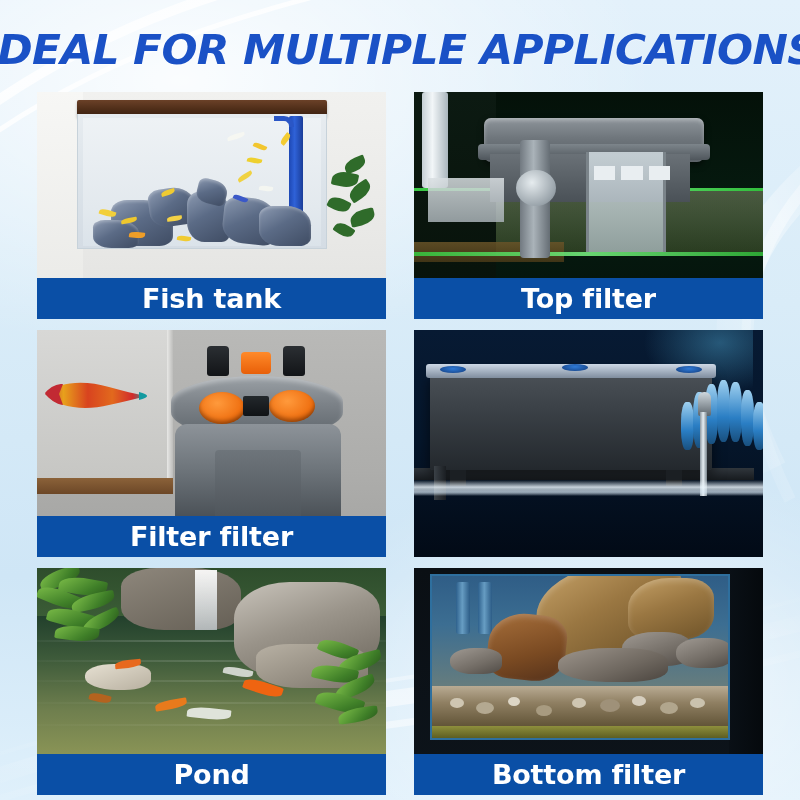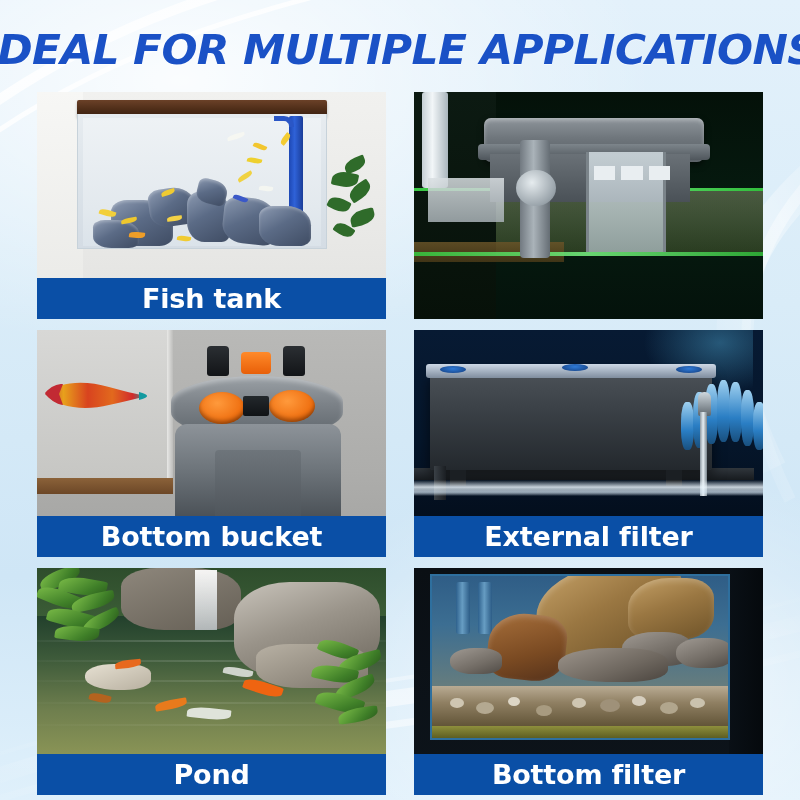--- a/index.html
+++ b/index.html
@@ -391,20 +391,23 @@
         <div class="slots">
           <div class="slot"></div>
             <div class="slot"></div>
             <div class="slot"></div>
         </div>
         <div class="spout"></div>
         <div class="spout-cap"></div>
         <div style="position:absolute;left:14px;top:86px;width:76px;height:44px;
                     background:linear-gradient(180deg,#d9dfe2,#a9b2b7);opacity:.85;"></div>
       </div>
+      <div class="caption">
+        <span class="caption-text">Top filter</span>
+      </div>
     </div>
 
     <div class="cell">
       <div class="photo s3">
         <div class="wall-panel"></div>
         <div class="wall-edge"></div>
         <div class="skirting"></div>
 
         <svg class="arowana" viewBox="0 0 106 34">
           <defs>
@@ -430,21 +433,21 @@
           <div class="cap capL"></div>
           <div class="cap capR"></div>
           <div class="badge"></div>
           <div class="can-legL"></div>
           <div class="can-legR"></div>
           <div class="can-body"></div>
           <div class="can-front"></div>
         </div>
       </div>
       <div class="caption">
-        <span class="caption-text">Bottom bucket</span>
+        <span class="caption-text">Filter filter</span>
       </div>
     </div>
 
     <div class="cell">
       <div class="photo s4">
         <div class="leafdeco"></div>
         <div class="shelf"></div>
         <div class="sump"></div>
         <div class="sump-top"></div>
         <div class="port p1"></div>
@@ -461,23 +464,20 @@
           <div class="hose-rib" style="left:40px; top:6px;  width:13px; height:62px;"></div>
           <div class="hose-rib" style="left:52px; top:8px;  width:13px; height:60px;"></div>
           <div class="hose-rib" style="left:64px; top:16px; width:13px; height:56px;"></div>
           <div class="hose-rib" style="left:76px; top:28px; width:13px; height:48px;"></div>
         </div>
         <div class="nozzle"></div>
         <div class="downpipe"></div>
         <div class="stream"></div>
         <div class="stream2"></div>
       </div>
-      <div class="caption">
-        <span class="caption-text">External filter</span>
-      </div>
     </div>
 
     <div class="cell">
       <div class="photo s6">
         <div class="water"></div>
         <div class="ripple" style="top:72px;"></div>
         <div class="ripple" style="top:92px;  opacity:.7;"></div>
         <div class="ripple" style="top:112px; opacity:.55;"></div>
         <div class="ripple" style="top:134px; opacity:.45;"></div>
         <div class="ripple" style="top:156px; opacity:.35;"></div>

